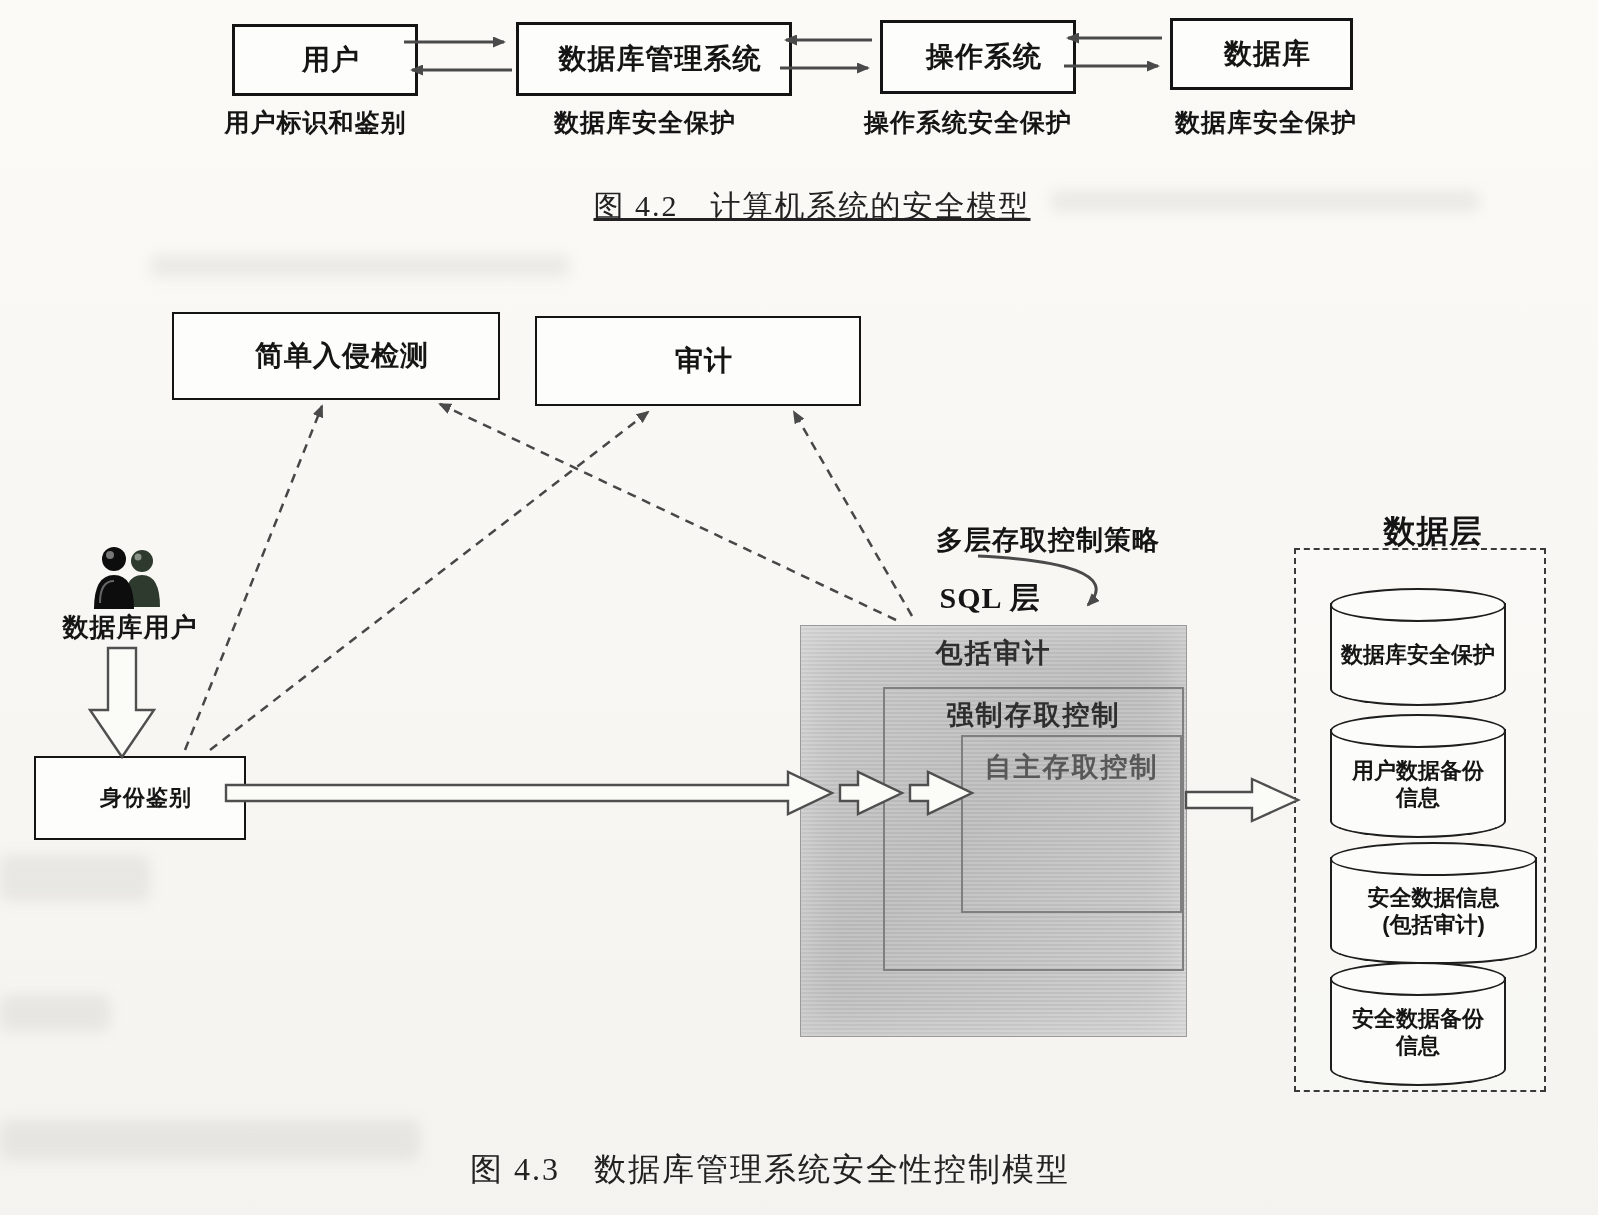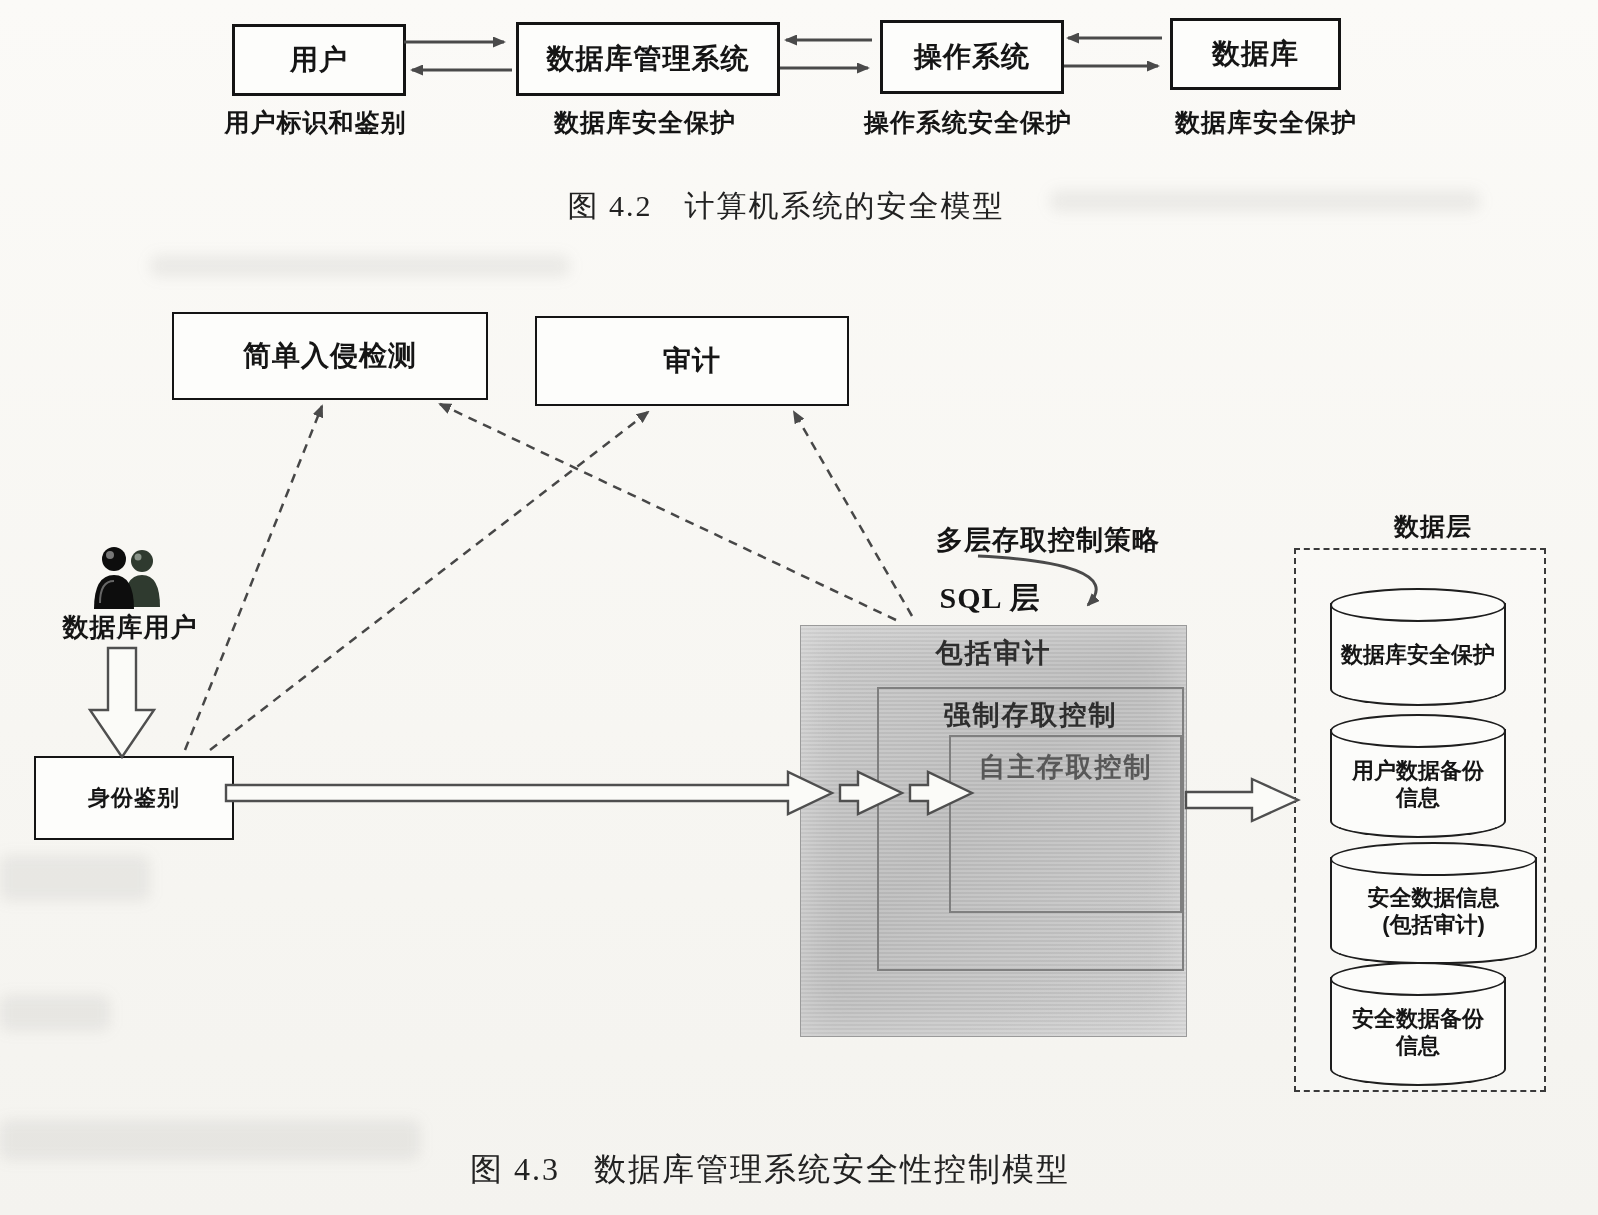--- a/index.html
+++ b/index.html
@@ -8,39 +8,39 @@
     position:relative;width:1598px;height:1215px;overflow:hidden;
     background:linear-gradient(180deg,#fbfaf7 0%,#f7f6f2 60%,#f4f3ef 100%);
     color:#151515;
   }
   .smudge{position:absolute;background:rgba(110,110,110,.10);filter:blur(7px);border-radius:8px;}
 
   
   .nodebox{
     position:absolute;background:#fdfdfb;border:3px solid #141414;
     display:flex;align-items:center;justify-content:center;
-    font-weight:700;font-size:28px;letter-spacing:1px;
+    font-weight:700;font-size:28px;letter-spacing:1px;padding-left:12px;
   }
   .nodebox.thin{border-width:2.5px;}
 
   .sublabel{position:absolute;font-weight:700;font-size:25px;text-align:center;letter-spacing:1px;}
   .caption{position:absolute;font-family:"Liberation Serif",serif;font-size:30px;color:#222;text-align:center;letter-spacing:2px;}
 
   .free-label{position:absolute;font-weight:700;text-align:center;letter-spacing:1px;}
 
   
   .sqlbox{
     position:absolute;left:800px;top:625px;width:385px;height:410px;
     border:1px solid #9a9a9a;
     background:
       repeating-linear-gradient(0deg, rgba(255,255,255,.07) 0 2px, rgba(0,0,0,.045) 2px 4px),
       linear-gradient(135deg,#cbcbcb 0%,#bfbfbf 45%,#cecece 100%);
     box-shadow:inset 0 0 46px rgba(255,255,255,.35);
   }
-  .innerbox{position:absolute;border:2px solid #7f7f7f;}
+  .innerbox{position:absolute;border:2px solid #7f7f7f;margin-left:6px;}
   .innerbox.mandatory{left:76px;top:61px;right:2px;bottom:65px;}
   .innerbox.discretionary{left:70px;top:46px;right:0;bottom:56px;}
   .sql-title{position:absolute;left:0;right:0;text-align:center;font-weight:700;font-size:27px;color:#2e2e2e;letter-spacing:2px;}
   .sql-title.inf{top:9px;}
   .sql-title.man{top:8px;}
   .sql-title.disc{top:12px;color:#585858;}
 
   
   .datalayer{position:absolute;left:1294px;top:548px;width:248px;height:540px;border:2px dashed #3a3a3a;background:rgba(255,255,255,.25);}
   .cylinder{position:absolute;width:176px;}
@@ -71,21 +71,21 @@
   <div class="nodebox" style="left:232px;top:24px;width:168px;height:66px;">用户</div>
   <div class="nodebox" style="left:516px;top:22px;width:258px;height:68px;">数据库管理系统</div>
   <div class="nodebox" style="left:880px;top:20px;width:178px;height:68px;">操作系统</div>
   <div class="nodebox" style="left:1170px;top:18px;width:165px;height:66px;">数据库</div>
 
   <div class="sublabel" style="left:198px;top:106px;width:235px;">用户标识和鉴别</div>
   <div class="sublabel" style="left:515px;top:106px;width:260px;">数据库安全保护</div>
   <div class="sublabel" style="left:828px;top:106px;width:280px;">操作系统安全保护</div>
   <div class="sublabel" style="left:1152px;top:106px;width:228px;">数据库安全保护</div>
 
-  <div class="caption" style="left:466px;top:186px;width:640px;">图 4.2　计算机系统的安全模型</div>
+  <div class="caption" style="left:492px;top:186px;width:640px;text-decoration:underline;">图 4.2　计算机系统的安全模型</div>
 
   <div class="nodebox thin" style="left:172px;top:312px;width:312px;height:84px;">简单入侵检测</div>
   <div class="nodebox thin" style="left:535px;top:316px;width:310px;height:86px;">审计</div>
 
   <svg class="users-icon" width="88" height="68" viewBox="0 0 88 68" style="position:absolute;left:84px;top:545px;">
     <circle cx="58" cy="16" r="11" fill="#2f3a2f"></circle>
     <circle cx="54" cy="12" r="3.5" fill="#8a948a"></circle>
     <path d="M40,62 Q40,30 58,30 Q76,30 76,62 Z" fill="#2f3a2f"></path>
     <circle cx="30" cy="14" r="12" fill="#0d0d0d"></circle>
     <circle cx="26" cy="10" r="4" fill="#777"></circle>
@@ -102,21 +102,21 @@
   <div class="sqlbox">
     <div class="sql-title inf">包括审计</div>
     <div class="innerbox mandatory">
       <div class="sql-title man">强制存取控制</div>
       <div class="innerbox discretionary">
         <div class="sql-title disc">自主存取控制</div>
       </div>
     </div>
   </div>
 
-  <div class="free-label" style="left:1358px;top:510px;width:150px;font-size:25px;">数据层</div>
+  <div class="free-label" style="left:1358px;top:510px;width:150px;font-size:32px;">数据层</div>
   <div class="datalayer"></div>
 
   <div class="cylinder" style="left:1330px;top:588px;height:118px;">
     <div class="cyl-body"></div>
     <div class="cyl-top"></div>
     <div class="cyl-label">数据库安全保护</div>
   </div>
   <div class="cylinder" style="left:1330px;top:714px;height:124px;">
     <div class="cyl-body"></div>
     <div class="cyl-top"></div>

